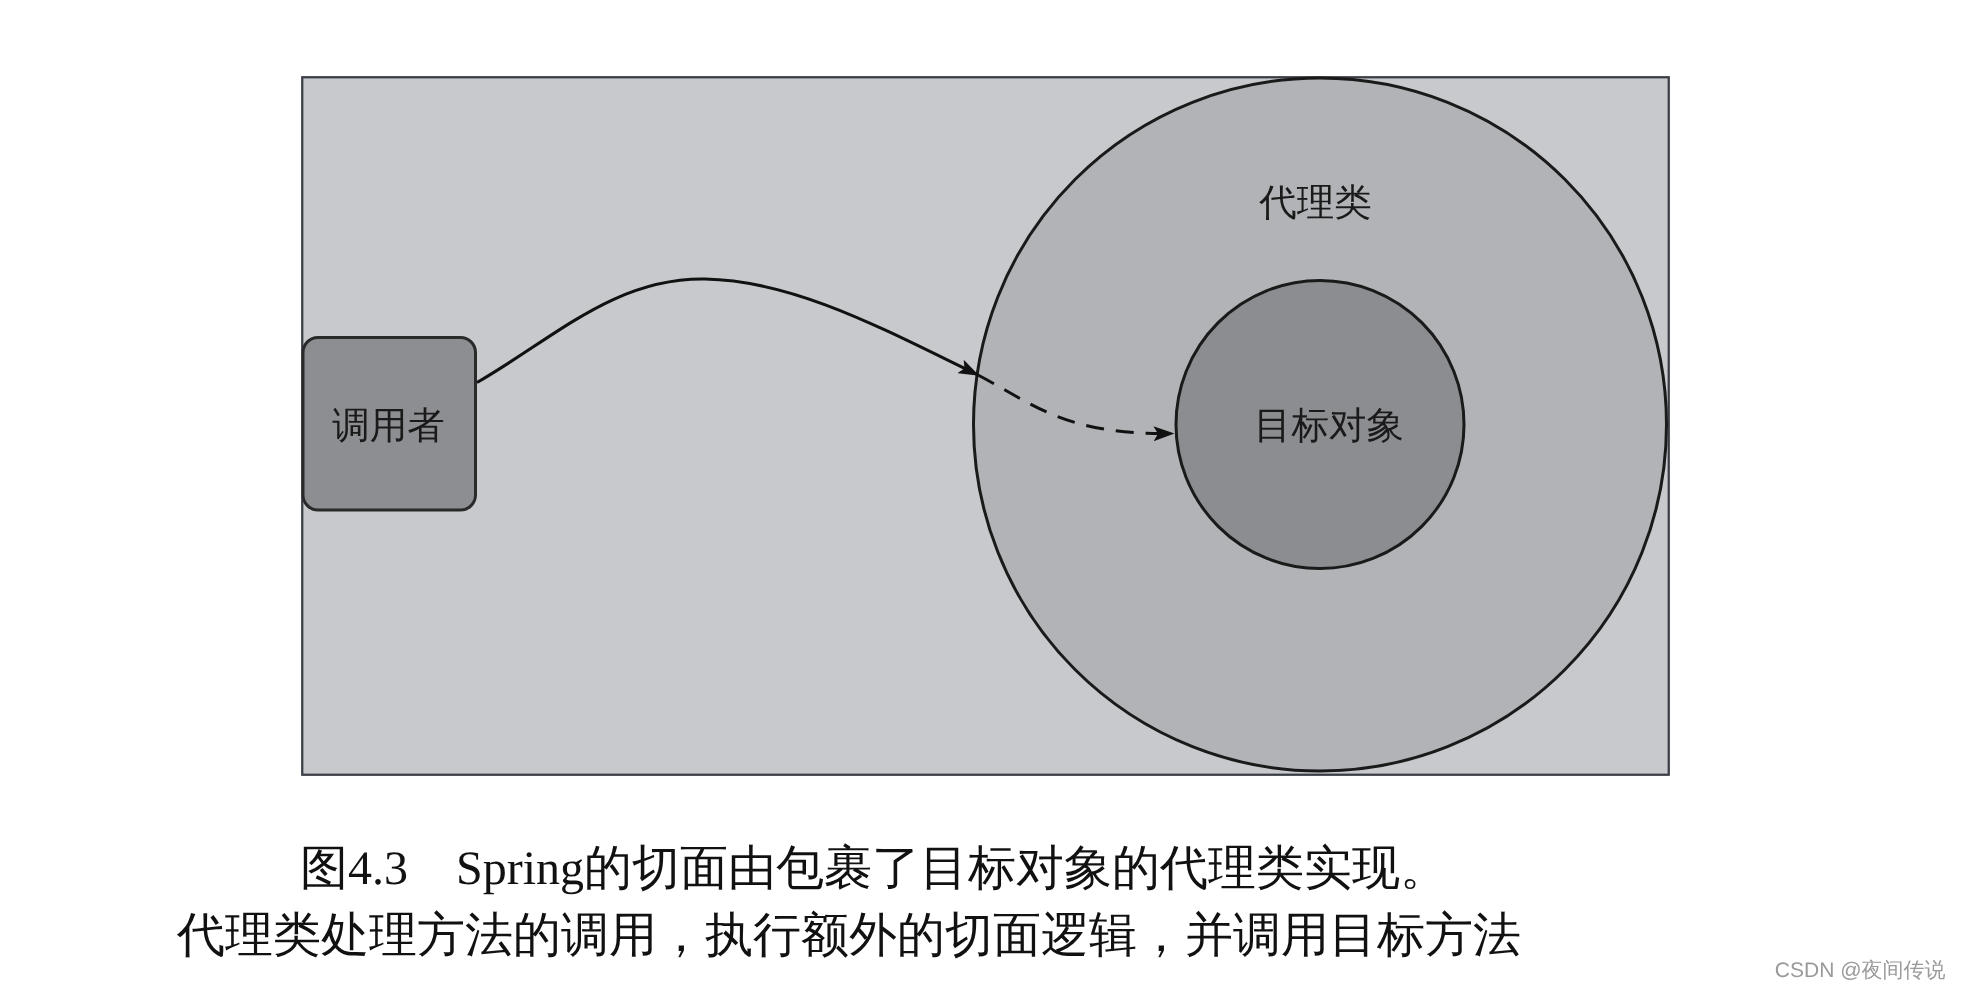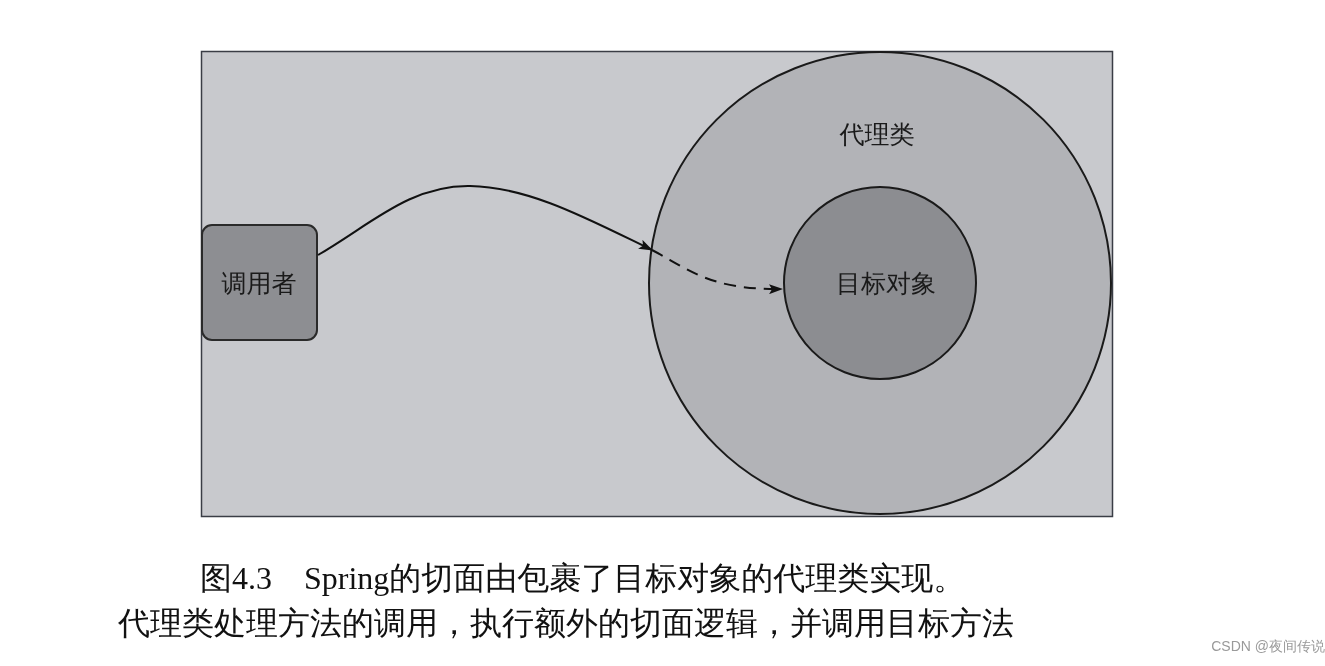--- a/index.html
+++ b/index.html
@@ -10,21 +10,21 @@
     .figure { position: absolute; left: 0; top: 0; width: 1325px; height: 666px; }
     svg text { font-family: "DejaVu Serif", "Liberation Serif", serif; }
     .caption {
       position: absolute; left: 0; width: 1325px; color: #111;
       font-family: "Liberation Serif", "DejaVu Serif", serif; font-size: 32px; line-height: 38px;
       white-space: nowrap;
     }
     .cap1 { top: 559px; left: 200px; }
     .cap2 { top: 604px; left: 118px; }
     .watermark {
-      position: absolute; right: 0; top: 638px; color: #9a9a9a;
+      position: absolute; right: 28px; top: 638px; color: #9a9a9a;
       font-family: "Liberation Sans", "DejaVu Sans", sans-serif; font-size: 14px;
     }
   </style>
 </head>
 <body>
 
 <div class="figure">
   <svg width="1325" height="666" viewBox="0 0 1325 666">
     <defs>
       <marker id="arrowhead" markerWidth="14" markerHeight="10" refX="13" refY="5" orient="auto" markerUnits="userSpaceOnUse">

